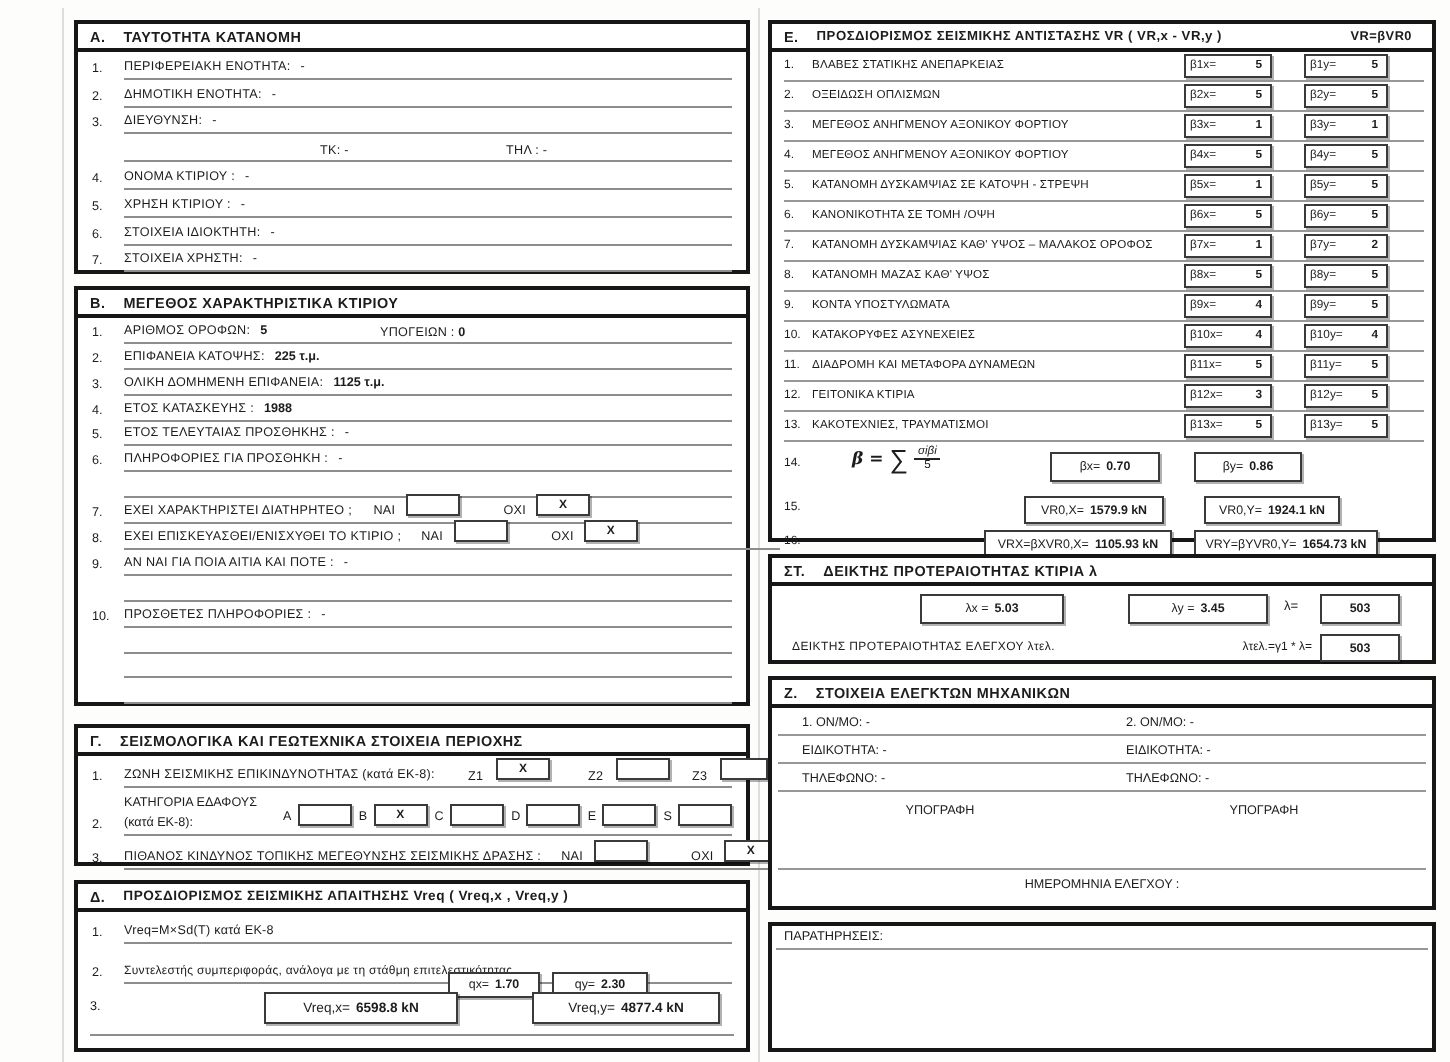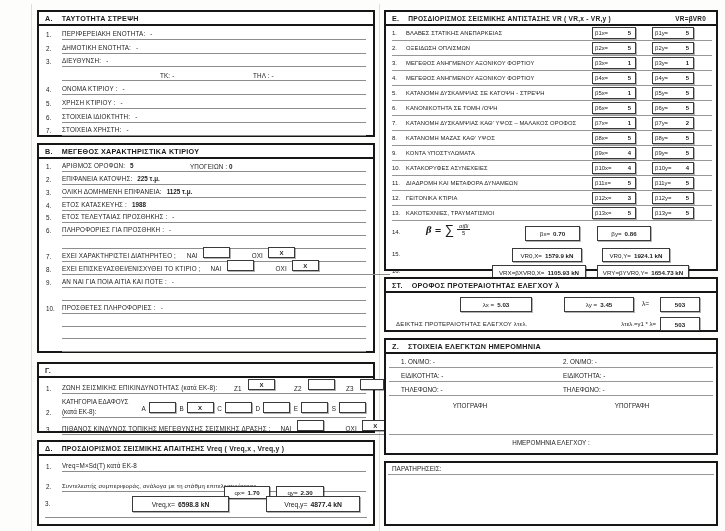--- a/index.html
+++ b/index.html
@@ -96,21 +96,21 @@
 </head>
 <body>
 
 <div class="page">
   <div class="artifact" style="left:31px"></div>
   <div class="artifact" style="left:379px"></div>
 
   <section class="sec sec-a">
     <div class="sechead">
       <span class="secno">Α.</span>
-      <span class="sectitle">ΤΑΥΤΟΤΗΤΑ ΣΤΡΕΨΗ</span>
+      <span class="sectitle">ΤΑΥΤΟΤΗΤΑ ΚΑΤΑΝΟΜΗ</span>
     </div>
     <div class="frow">
       <span class="num">1.</span>
       <div class="cont">
         <span class="lab">ΠΕΡΙΦΕΡΕΙΑΚΗ ΕΝΟΤΗΤΑ:</span>
         <span class="lab">-</span>
       </div>
     </div>
     <div class="frow">
       <span class="num">2.</span>
@@ -280,20 +280,21 @@
     </div>
     <div class="frow">
       <span class="num"></span>
       <div class="cont"></div>
     </div>
   </section>
 
   <section class="sec sec-g">
     <div class="sechead">
       <span class="secno">Γ.</span>
+      <span class="sectitle">ΣΕΙΣΜΟΛΟΓΙΚΑ ΚΑΙ ΓΕΩΤΕΧΝΙΚΑ ΣΤΟΙΧΕΙΑ ΠΕΡΙΟΧΗΣ</span>
     </div>
     <div class="frow g1">
       <span class="num">1.</span>
       <div class="cont">
         <span class="lab">ΖΩΝΗ ΣΕΙΣΜΙΚΗΣ ΕΠΙΚΙΝΔΥΝΟΤΗΤΑΣ (κατά ΕΚ-8):</span>
         <span class="lab abs" style="left:172px">Ζ1</span>
         <span class="cb cbabs" style="left:186px">
             <span>X</span>
           </span>
         <span class="lab abs" style="left:232px">Ζ2</span>
@@ -639,21 +640,21 @@
       <span class="vbox b16y">
         <span>VRY=βYVR0,Y=</span>
         <span class="fval">1654.73 kN</span>
       </span>
     </div>
   </section>
 
   <section class="sec sec-st">
     <div class="sechead">
       <span class="secno">ΣΤ.</span>
-      <span class="sectitle">ΟΡΟΦΟΣ ΠΡΟΤΕΡΑΙΟΤΗΤΑΣ ΕΛΕΓΧΟΥ λ</span>
+      <span class="sectitle">ΔΕΙΚΤΗΣ ΠΡΟΤΕΡΑΙΟΤΗΤΑΣ ΚΤΙΡΙΑ λ</span>
     </div>
     <div class="strow1">
       <span class="vbox lxb">
         <span>λx  =</span>
         <span class="fval">5.03</span>
       </span>
       <span class="vbox lyb">
         <span>λy  =</span>
         <span class="fval">3.45</span>
       </span>
@@ -667,21 +668,21 @@
       <span class="stf">λτελ.=γ1 * λ=</span>
       <span class="vbox l2b">
         <span class="fval">503</span>
       </span>
     </div>
   </section>
 
   <section class="sec sec-z">
     <div class="sechead">
       <span class="secno">Ζ.</span>
-      <span class="sectitle">ΣΤΟΙΧΕΙΑ ΕΛΕΓΚΤΩΝ ΗΜΕΡΟΜΗΝΙΑ</span>
+      <span class="sectitle">ΣΤΟΙΧΕΙΑ ΕΛΕΓΚΤΩΝ ΜΗΧΑΝΙΚΩΝ</span>
     </div>
     <div class="zrow">
       <span class="zcell">1. ΟΝ/ΜΟ:  -</span>
       <span class="zcell">2. ΟΝ/ΜΟ:  -</span>
     </div>
     <div class="zrow">
       <span class="zcell">ΕΙΔΙΚΟΤΗΤΑ:  -</span>
       <span class="zcell">ΕΙΔΙΚΟΤΗΤΑ:  -</span>
     </div>
     <div class="zrow">

